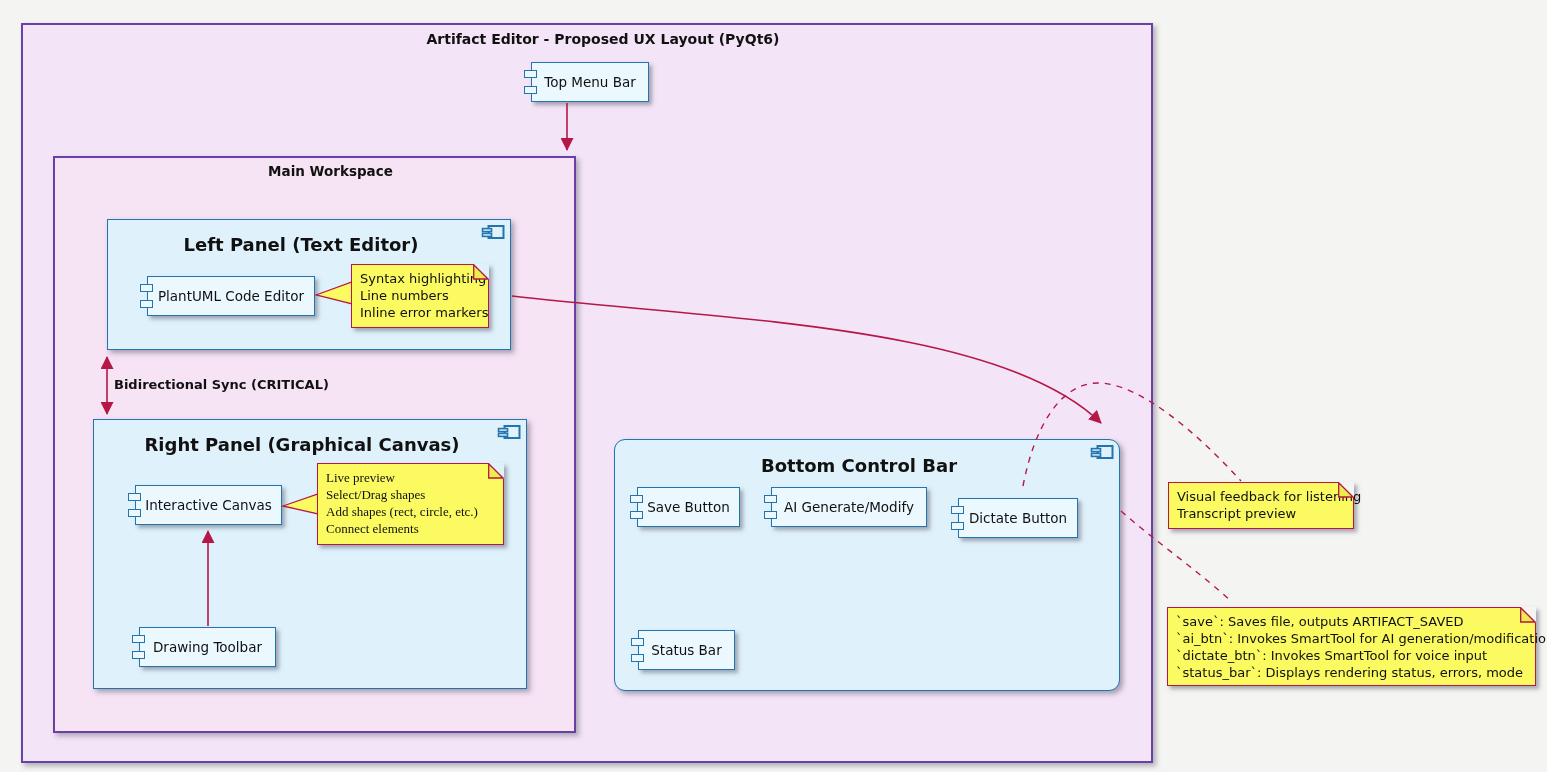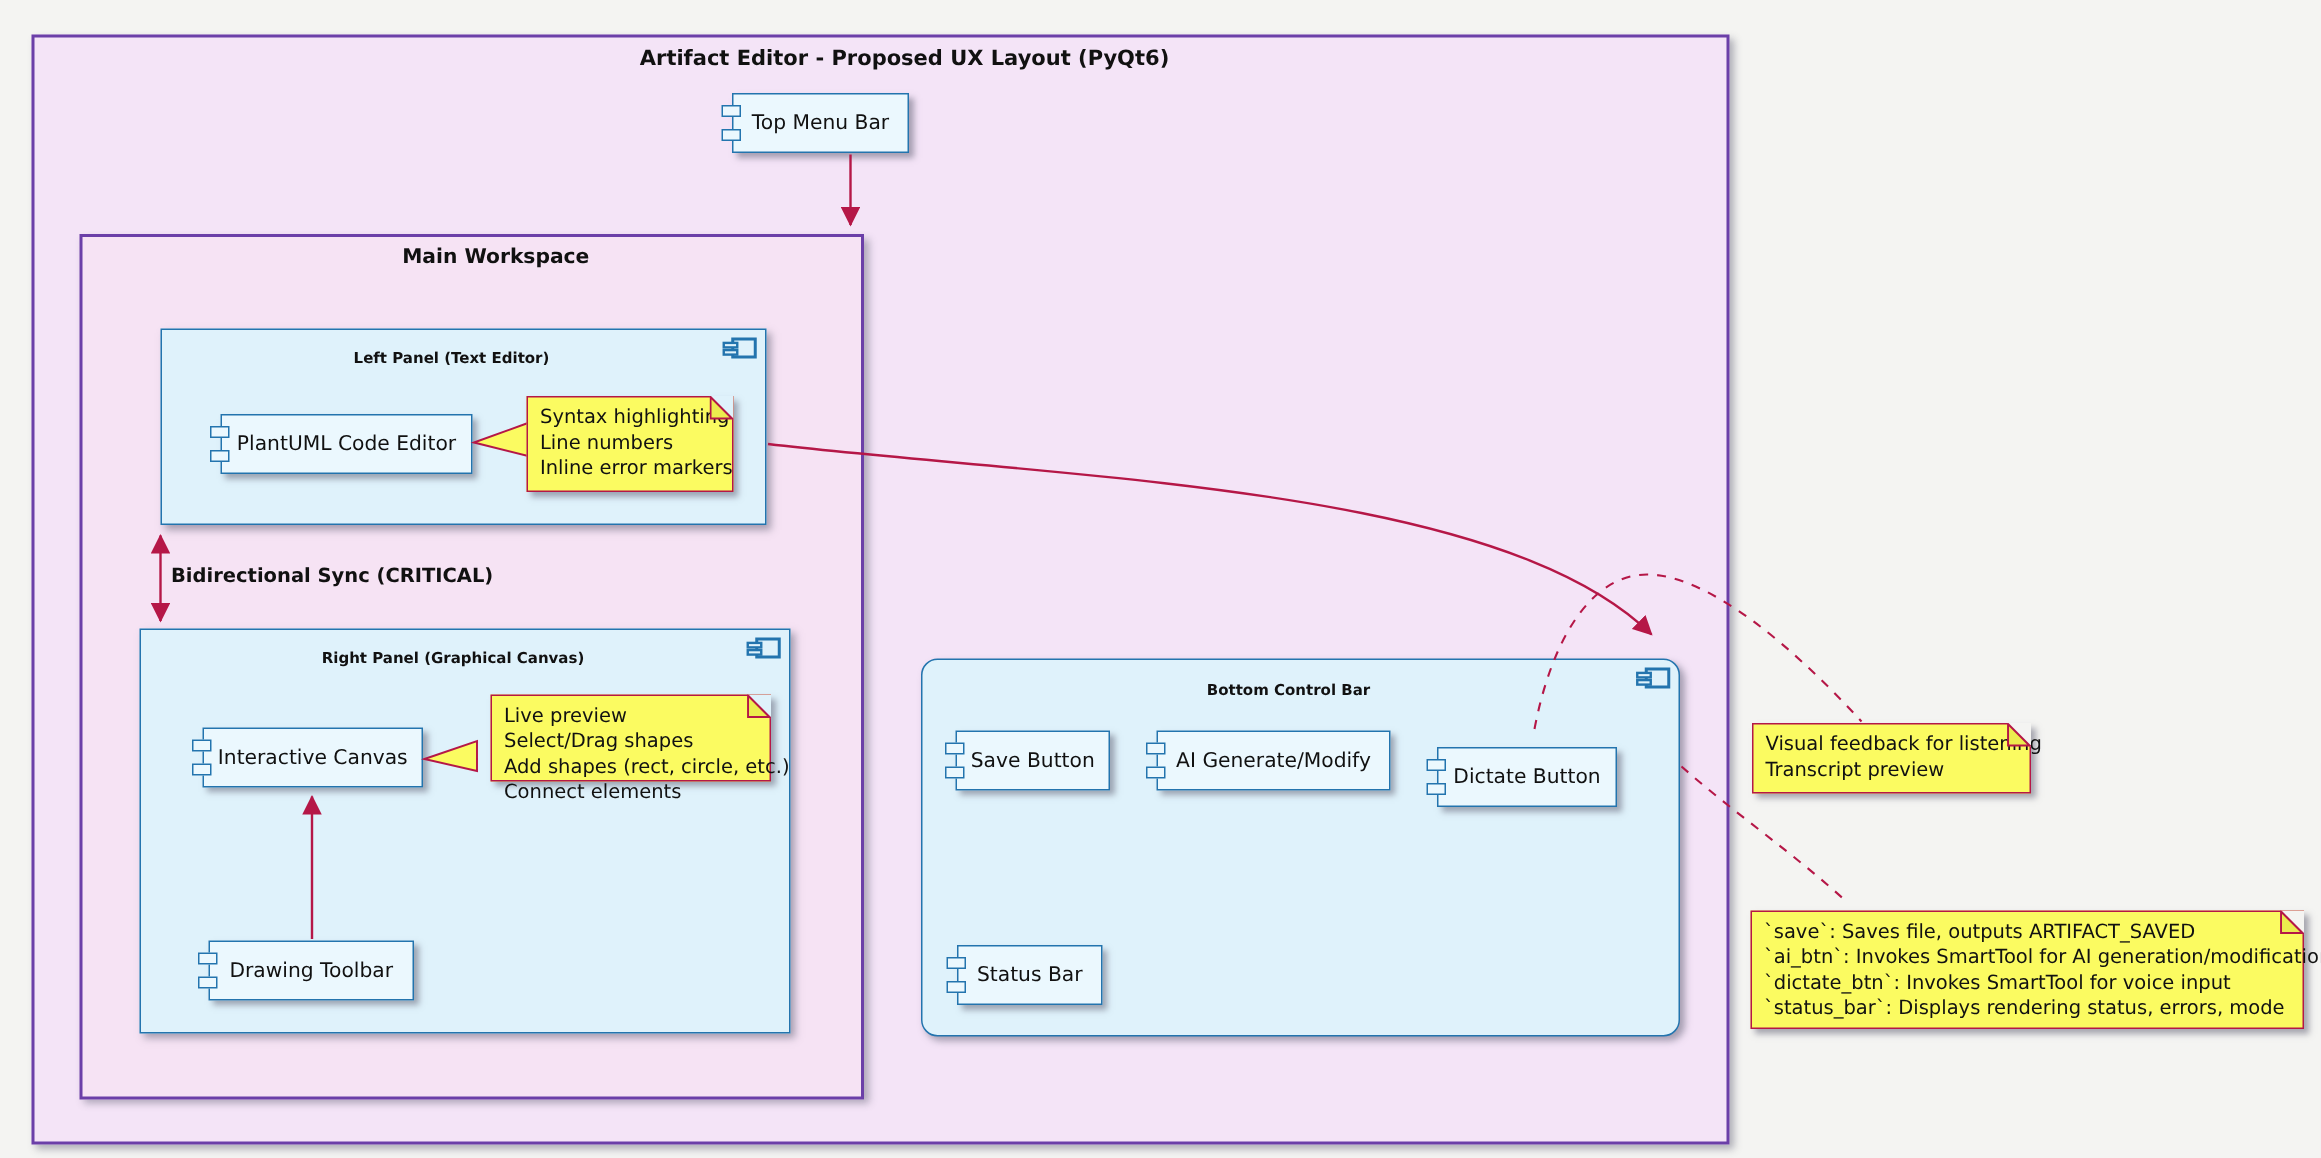--- a/index.html
+++ b/index.html
@@ -18,21 +18,21 @@
   *{margin:0;padding:0;box-sizing:border-box;}
   html,body{background:var(--page_bg);font-family:"DejaVu Sans","Liberation Sans",sans-serif;color:var(--text);}
   #canvas{position:relative;width:1547px;height:772px;background:var(--page_bg);overflow:hidden;}
 
   .pkg{position:absolute;border:2px solid var(--package_border);background:var(--package_fill);
        box-shadow:3px 3px 5px rgba(90,90,110,.45);}
   .pkg-title{position:absolute;left:0;right:0;text-align:center;font-weight:bold;font-size:14px;padding-left:32px;}
 
   .container-comp{position:absolute;border:1.6px solid var(--component_border);background:var(--component_fill);
        box-shadow:3px 3px 5px rgba(90,90,110,.5);}
-  .container-title{position:absolute;left:0;right:16px;text-align:center;font-weight:bold;font-size:10px;}
+  .container-title{position:absolute;left:0;right:16px;text-align:center;font-weight:bold;font-size:18px;}
 
   .comp{position:absolute;border:1.6px solid var(--component_border);background:var(--component_inner_fill);
        box-shadow:3px 3px 4px rgba(90,90,110,.5);
        display:flex;align-items:center;justify-content:center;font-size:13.5px;white-space:nowrap;}
   .tab{position:absolute;width:13px;height:8px;background:var(--component_inner_fill);
        border:1.6px solid var(--component_border);left:-8px;}
   .tab.t1{top:7px;} .tab.t2{bottom:7px;}
 
   .corner-icon{position:absolute;top:4px;right:5px;width:24px;height:17px;}
 
@@ -50,21 +50,21 @@
 <div id="canvas">
 
   <div class="pkg" style="left:21px;top:23px;width:1132px;height:740px;">
     <div class="pkg-title" style="top:6px;">Artifact Editor - Proposed UX Layout (PyQt6)</div>
   </div>
 
   <div class="pkg" style="left:53px;top:156px;width:523px;height:577px;background:var(--workspace_fill);">
     <div class="pkg-title" style="top:5px;font-size:13.5px;">Main Workspace</div>
   </div>
 
-  <div class="comp" style="left:488px;top:62px;width:118px;height:40px;">
+  <div class="comp" style="left:531px;top:62px;width:118px;height:40px;">
     <span class="tab t1"></span>
     <span class="tab t2"></span>
     <span>Top Menu Bar</span>
   </div>
 
   <div class="container-comp" style="left:107px;top:219px;width:404px;height:131px;">
     <div class="container-title" style="top:14px;">Left Panel (Text Editor)</div>
     <svg class="corner-icon" viewBox="0 0 24 17">
       <rect x="7.5" y="2" width="15" height="12" fill="var(--component_fill)" stroke="var(--component_border)" stroke-width="2"></rect>
       <rect x="1.5" y="4.6" width="9" height="3" fill="var(--component_fill)" stroke="var(--component_border)" stroke-width="1.6"></rect>
@@ -156,21 +156,21 @@
   <div class="note" style="left:351px;top:264px;width:138px;height:64px;">
     <div>Syntax highlighting</div>
     <div>Line numbers</div>
     <div>Inline error markers</div>
     <svg class="fold" viewBox="0 0 16 16">
       <path d="M0,0 L16,0 L16,16 Z" fill="var(--component_fill)"></path>
       <path d="M0.7,0.7 L15,15 L0.7,15 Z" fill="#ECEC4E" stroke="var(--note_border)" stroke-width="1.3"></path>
     </svg>
   </div>
 
-  <div class="note" style="left:327px;top:463px;width:187px;height:58px;">
+  <div class="note" style="left:317px;top:463px;width:187px;height:82px;font-family:Liberation Serif, serif;">
     <div>Live preview</div>
     <div>Select/Drag shapes</div>
     <div>Add shapes (rect, circle, etc.)</div>
     <div>Connect elements</div>
     <svg class="fold" viewBox="0 0 16 16">
       <path d="M0,0 L16,0 L16,16 Z" fill="var(--component_fill)"></path>
       <path d="M0.7,0.7 L15,15 L0.7,15 Z" fill="#ECEC4E" stroke="var(--note_border)" stroke-width="1.3"></path>
     </svg>
   </div>
 

